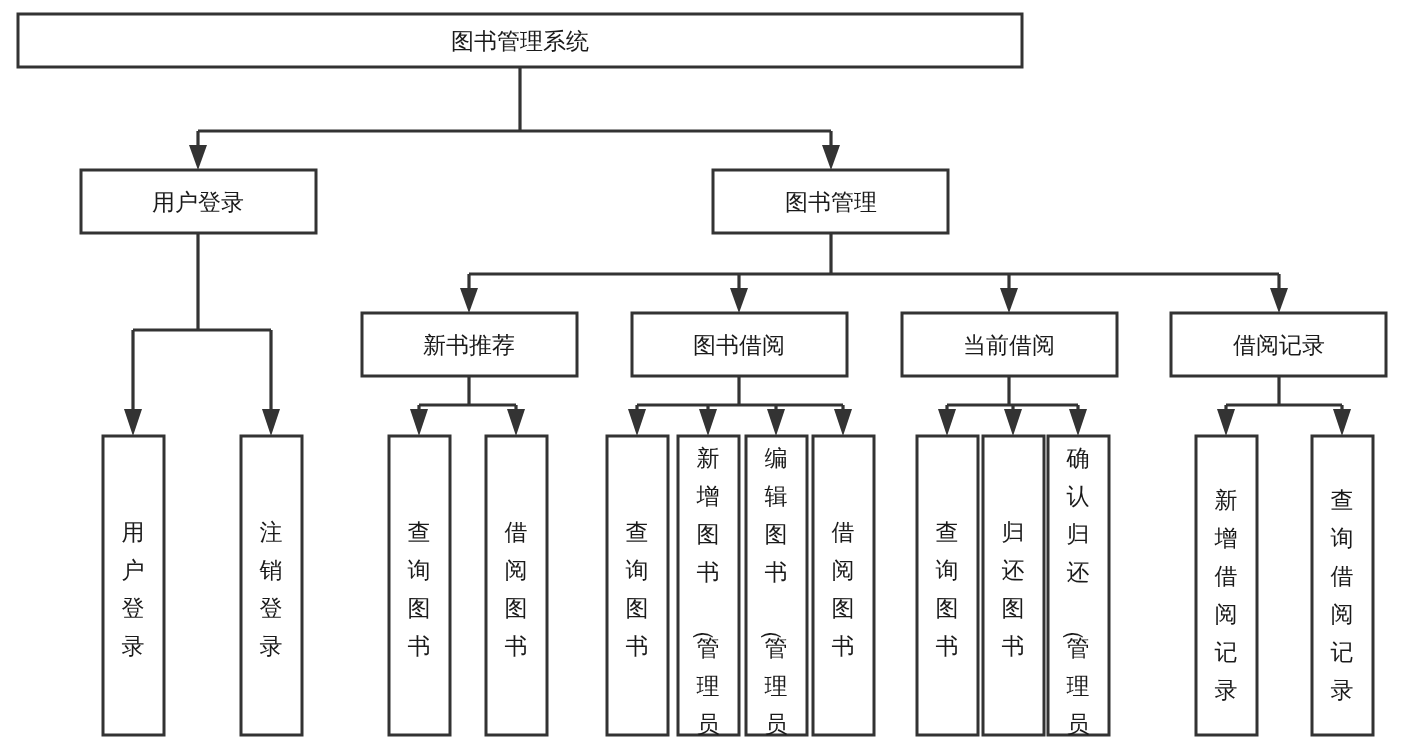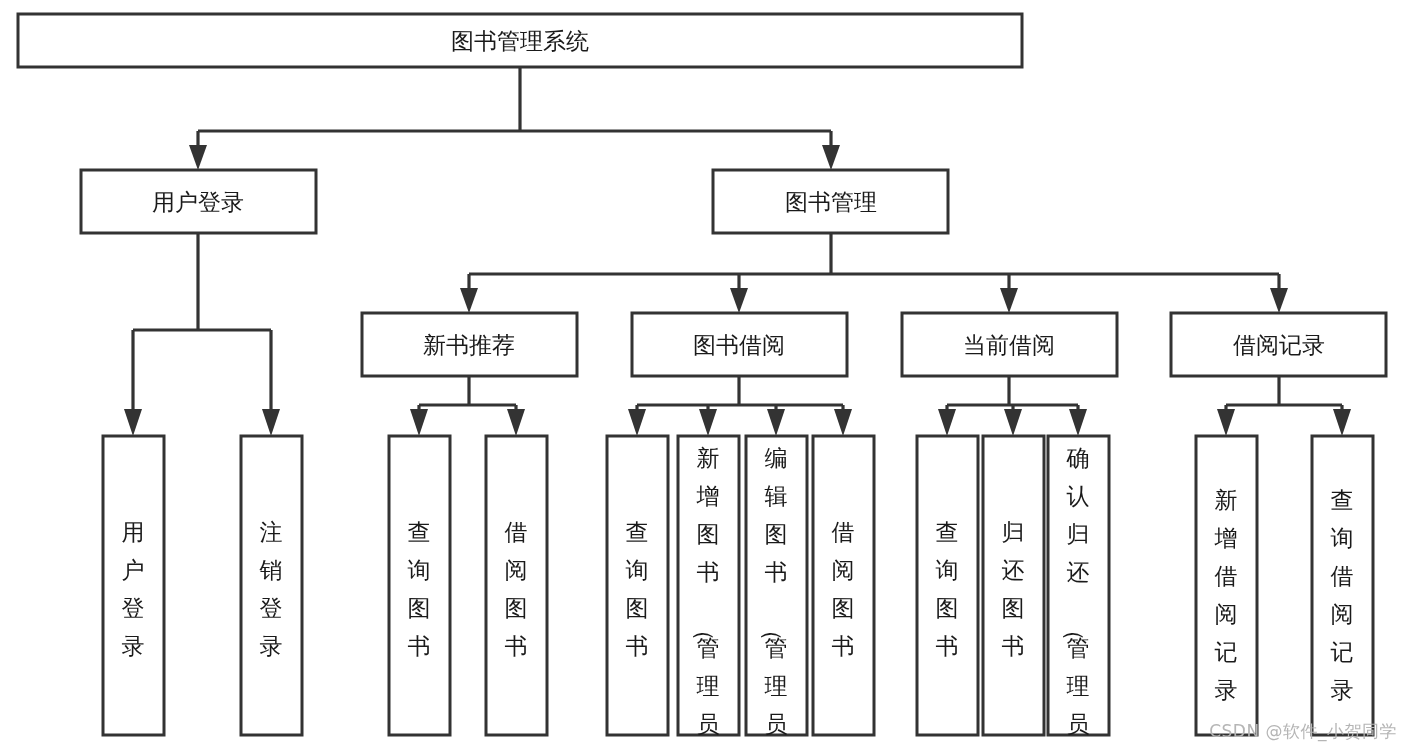--- a/index.html
+++ b/index.html
@@ -236,14 +236,13 @@
     <text class="node-label-v" x="1226" y="508"><tspan x="1226" y="508">新</tspan><tspan x="1226" y="546">增</tspan><tspan x="1226" y="584">借</tspan><tspan x="1226" y="622">阅</tspan><tspan x="1226" y="660">记</tspan><tspan x="1226" y="698">录</tspan></text>
   </g>
 
   <g>
     <rect class="node-box" x="1312" y="436" width="61" height="299"></rect>
     <text class="node-label-v" x="1342" y="508"><tspan x="1342" y="508">查</tspan><tspan x="1342" y="546">询</tspan><tspan x="1342" y="584">借</tspan><tspan x="1342" y="622">阅</tspan><tspan x="1342" y="660">记</tspan><tspan x="1342" y="698">录</tspan></text>
   </g>
 
 </svg>
 
-<div class="watermark">CSDN @软件_小贺同学</div>
 </div>
 
 </body></html>

